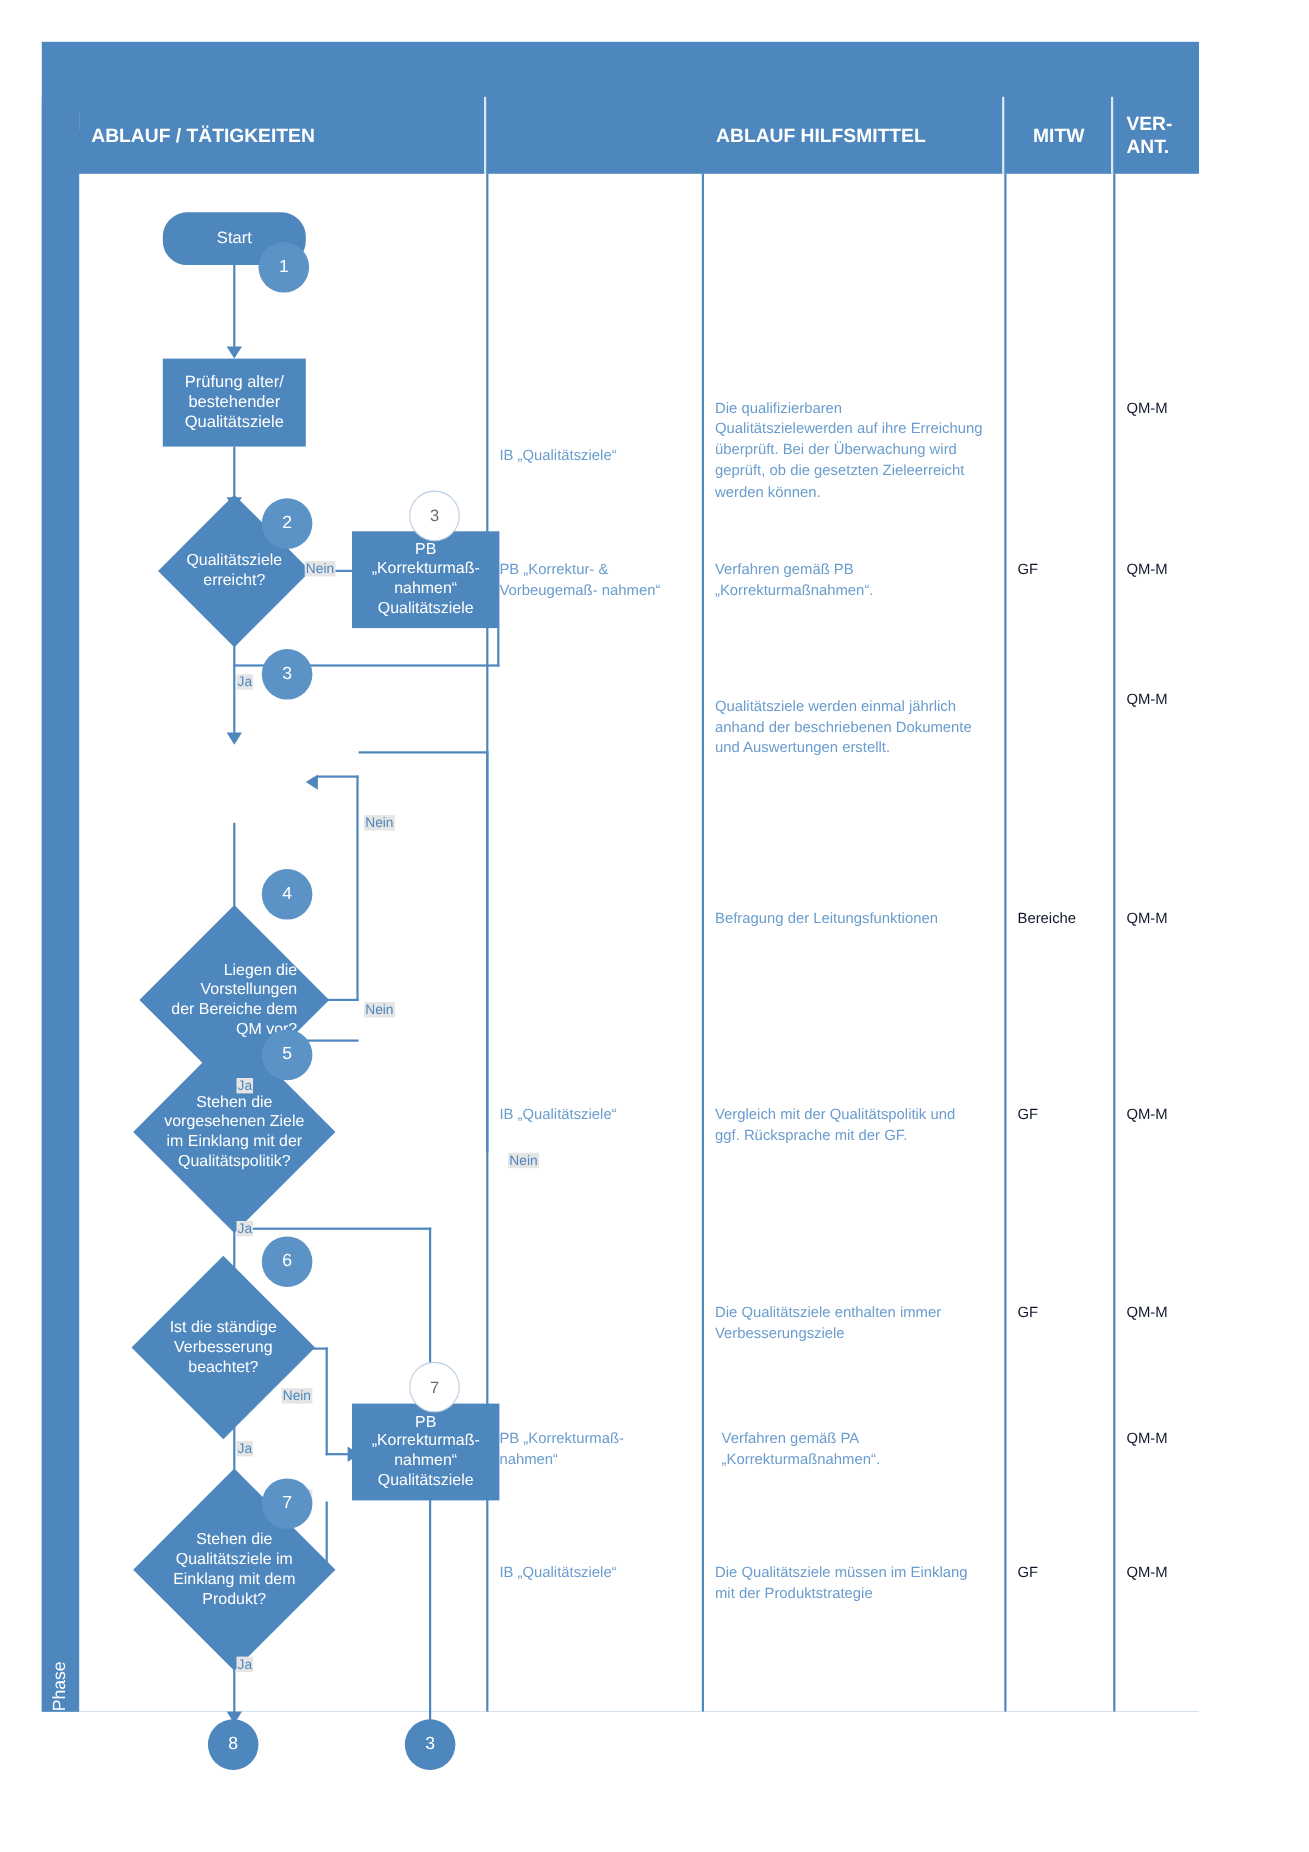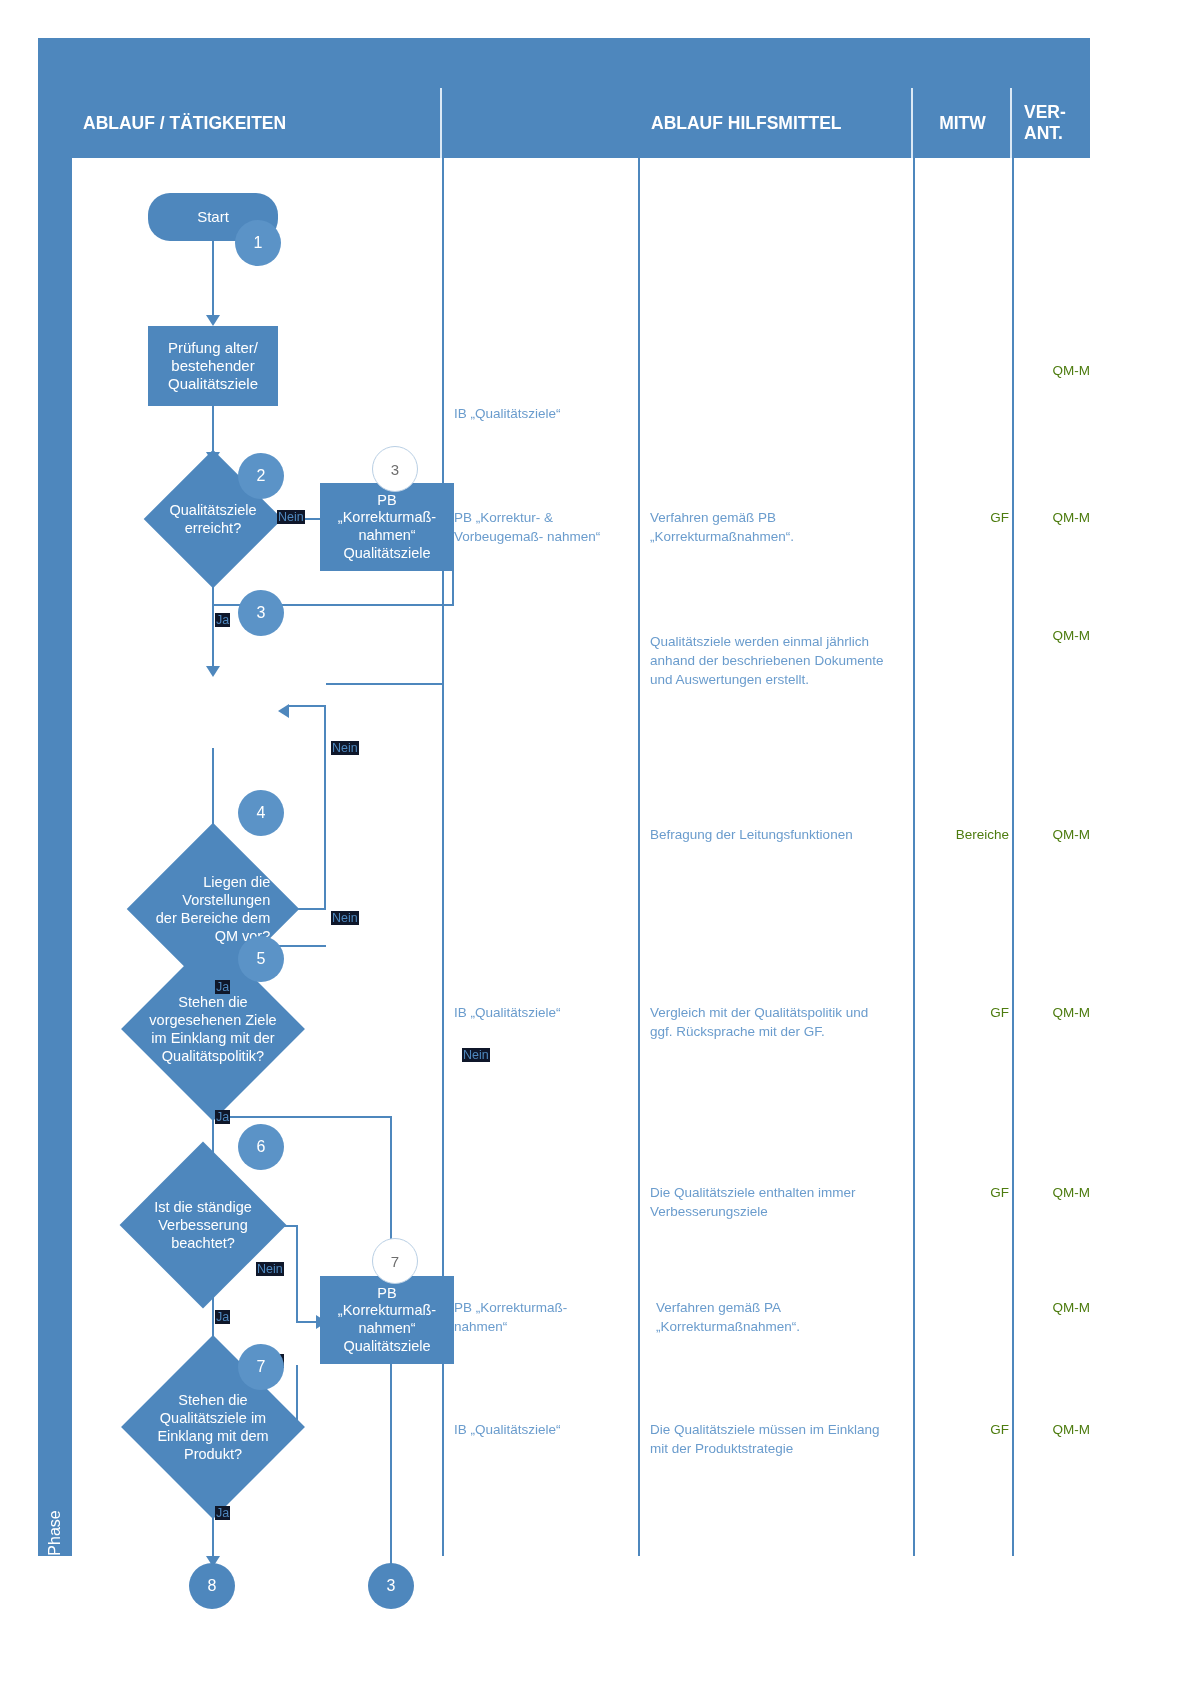--- a/index.html
+++ b/index.html
@@ -244,35 +244,35 @@
     position: absolute;
     width: 0; height: 0;
     border-top: 7px solid transparent;
     border-bottom: 7px solid transparent;
     border-right: 11px solid #4e87bd;
   }
   .edge-label {
     position: absolute;
     color: #4e87bd;
     font-size: 12.5px;
-    background: #0f172a;
+    background: #e5e5e5;
     padding: 0 1px;
     white-space: nowrap;
     z-index: 3;
   }
 
   
   .doc-text, .hilf-text, .col-text {
     position: absolute;
     color: #6a9ccd;
     font-size: 13.5px;
     line-height: 1.42;
     white-space: pre-line;
   }
-  .col-text { color: #4d7c0f; text-align: right; }
+  .col-text { color: #0f172a; }
 </style>
 </head>
 <body>
 
 <div id="page">
 
   <div class="card">
 
     <div class="title-bar">
       <div class="title-text">PB_6 2 Qualitätsziele</div>
@@ -432,20 +432,25 @@
         <div class="doc-text" style="left:382px; top:246px; width:178px;">IB „Qualitätsziele“</div>
         <div class="doc-text" style="left:382px; top:350px; width:178px;">PB „Korrektur- &amp;
 Vorbeugemaß- nahmen“</div>
         <div class="doc-text" style="left:382px; top:660px; width:178px;"></div>
         <div class="doc-text" style="left:382px; top:845px; width:178px;">IB „Qualitätsziele“</div>
         <div class="doc-text" style="left:382px; top:1023px; width:178px;"></div>
         <div class="doc-text" style="left:382px; top:1140px; width:178px;">PB „Korrekturmaß-
 nahmen“</div>
         <div class="doc-text" style="left:382px; top:1262px; width:178px;">IB „Qualitätsziele“</div>
 
+        <div class="hilf-text" style="left:578px; top:203px; width:258px;">Die qualifizierbaren
+Qualitätszielewerden auf ihre Erreichung
+überprüft. Bei der Überwachung wird
+geprüft, ob die gesetzten Zieleerreicht
+werden können.</div>
         <div class="hilf-text" style="left:578px; top:350px; width:258px;">Verfahren gemäß PB
 „Korrekturmaßnahmen“.</div>
         <div class="hilf-text" style="left:578px; top:474px; width:258px;">Qualitätsziele werden einmal jährlich
 anhand der beschriebenen Dokumente
 und Auswertungen erstellt.</div>
         <div class="hilf-text" style="left:578px; top:667px; width:258px;">Befragung der Leitungsfunktionen</div>
         <div class="hilf-text" style="left:578px; top:845px; width:258px;">Vergleich mit der Qualitätspolitik und
 ggf. Rücksprache mit der GF.</div>
         <div class="hilf-text" style="left:578px; top:1025px; width:258px;">Die Qualitätsziele enthalten immer
 Verbesserungsziele</div>

